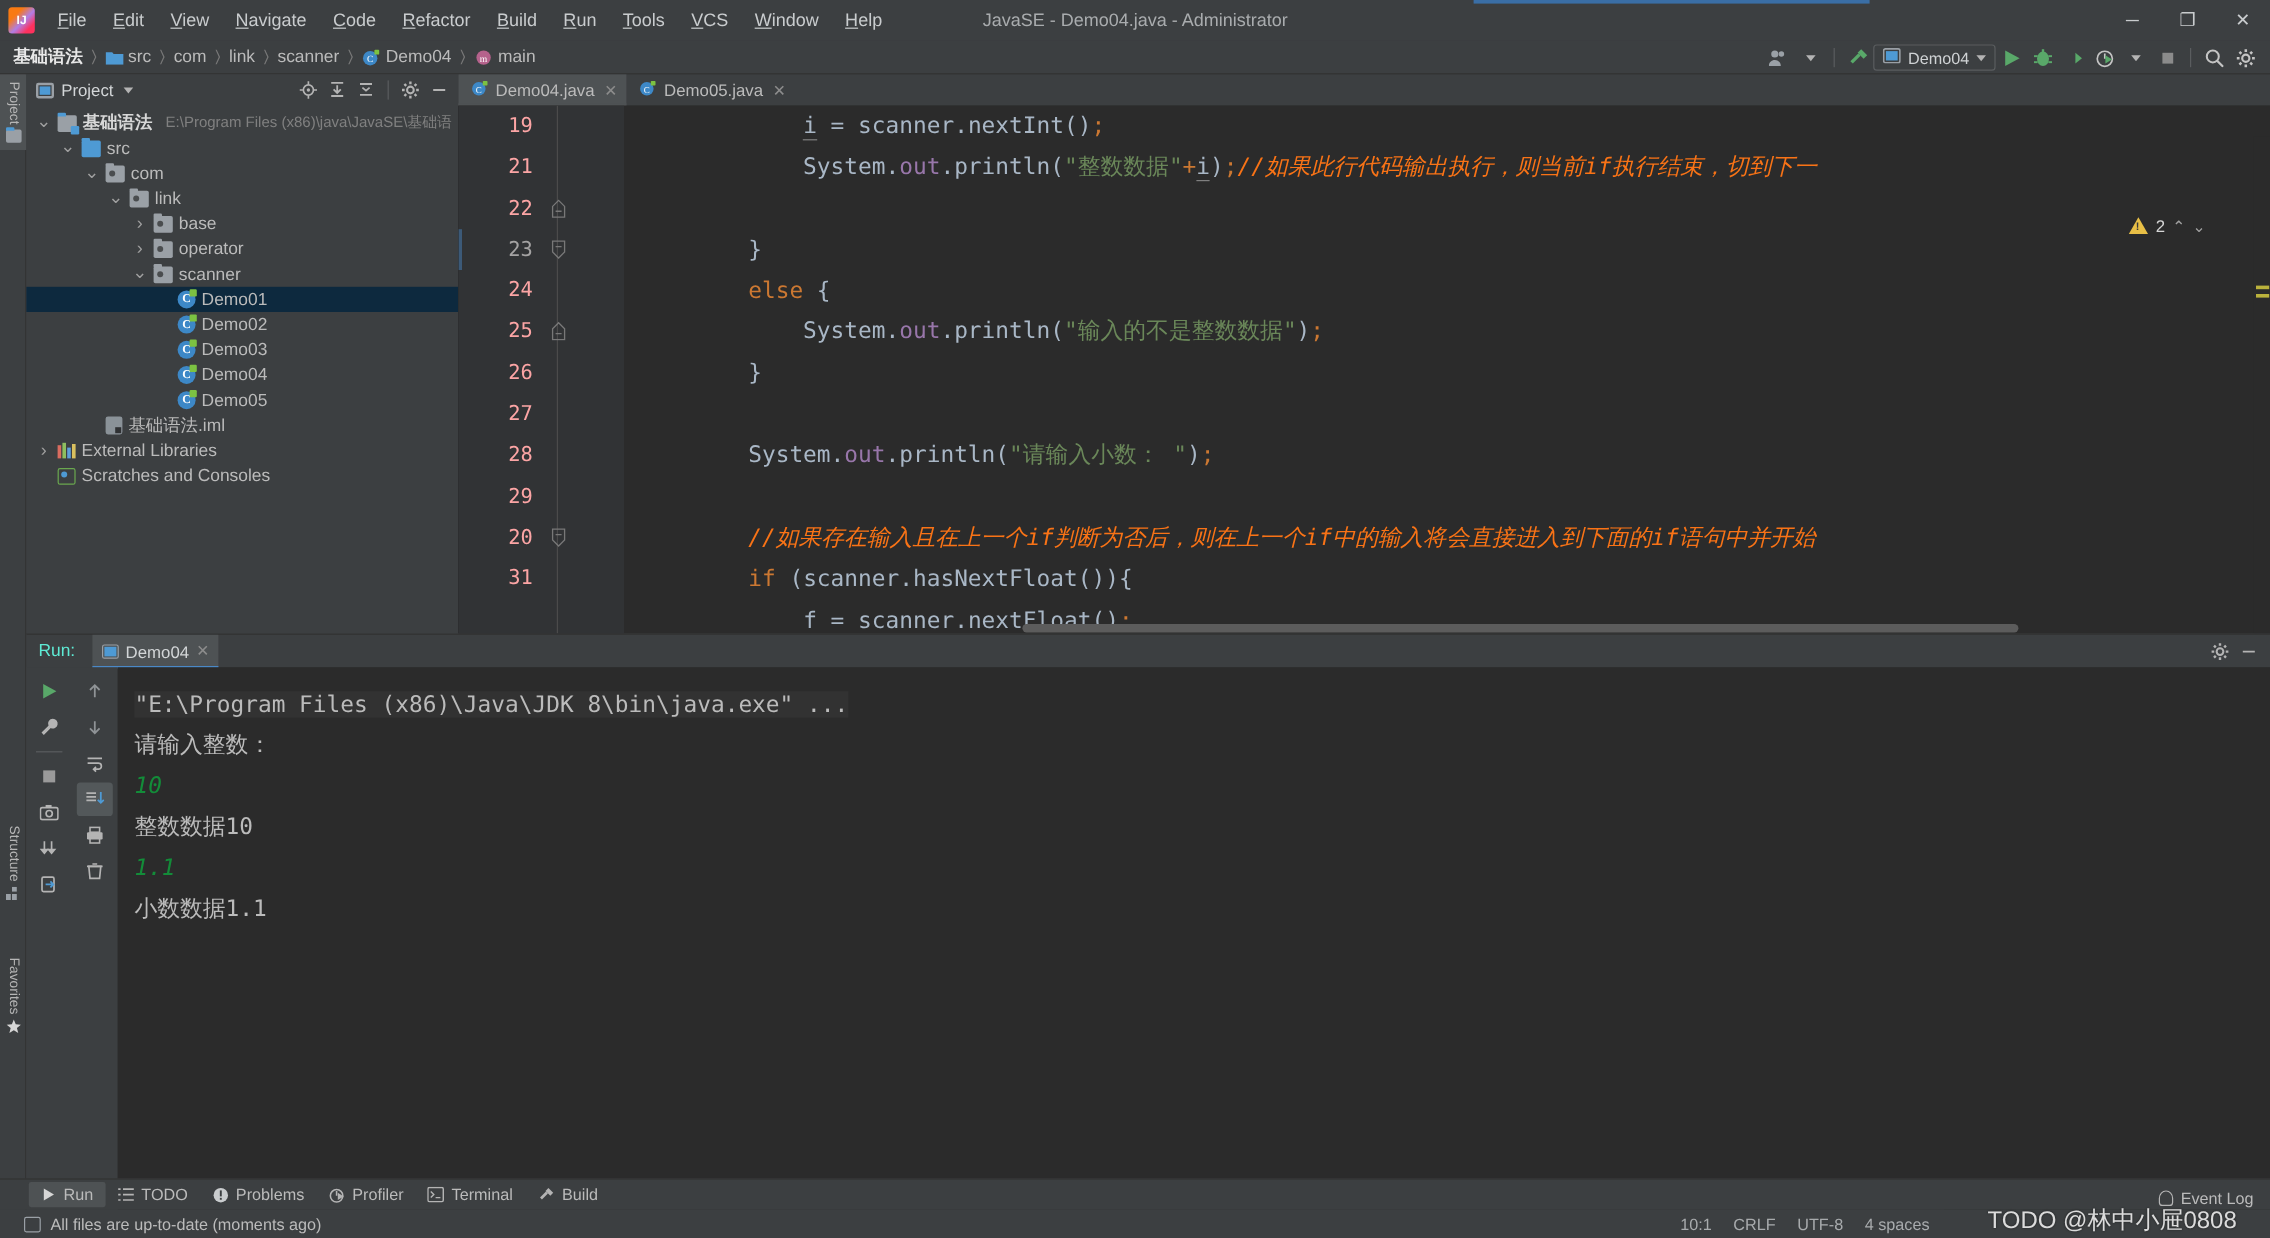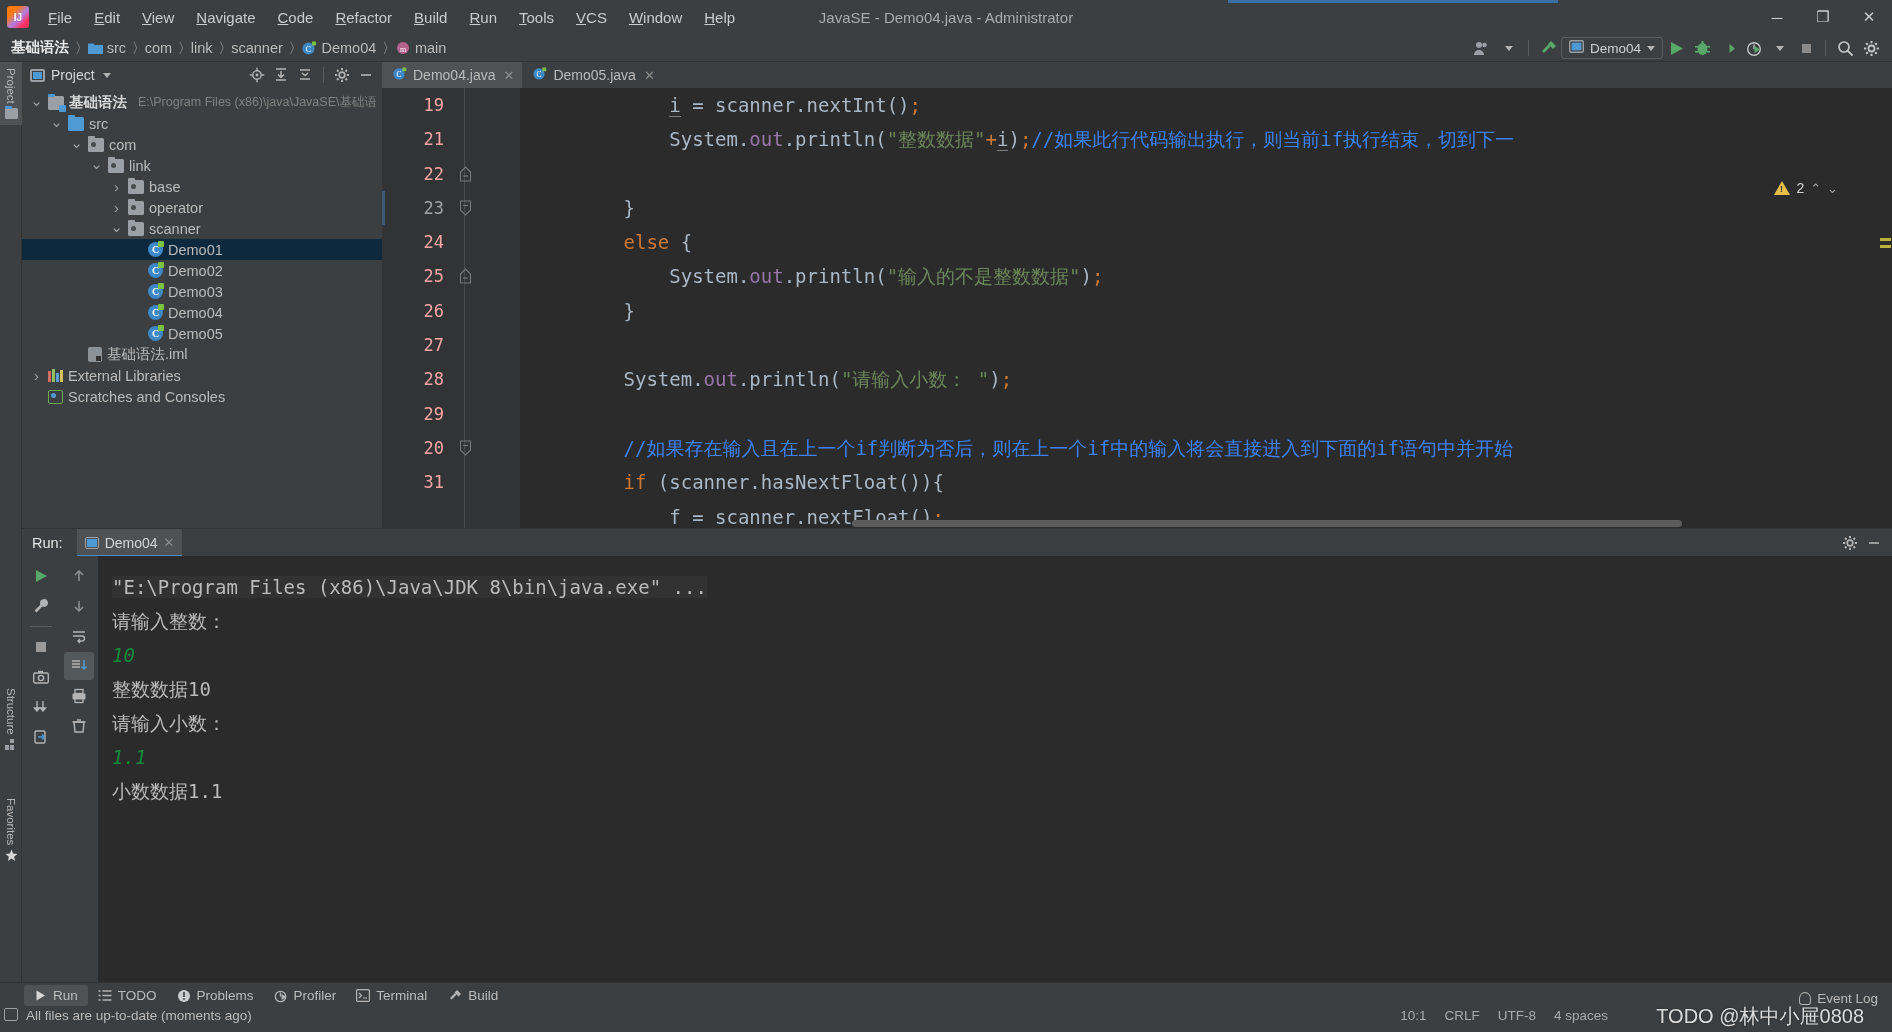--- a/index.html
+++ b/index.html
@@ -156,40 +156,40 @@
     font-family:"DejaVu Sans Mono","Liberation Mono",monospace; font-size:19px;
     white-space:pre; line-height:34.3px; color:#a9b7c6;
   }
   .c-row{height:34.3px;}
   .k  { color:#cc7832; }   
   .s  { color:#6a8759; }   
   .f  { color:#9876aa; }  
   .n  { color:#a9b7c6; }
   .p  { color:#a9b7c6; }
   .sc { color:#cc7832; }   
-  .cm { color:#3b82f6; }
+  .cm { color:#f97316; font-style:italic; }
   .var-u { border-bottom:1px solid #808080; }
 
   .warn-box {
     position:absolute; right:54px; top:92px; display:flex; align-items:center; gap:6px;
     font-size:14px; color:#d6d6d6; z-index:5;
   }
   .warn-tri { width:0;height:0;border-left:8px solid transparent;border-right:8px solid transparent;border-bottom:14px solid #e8bf46; position:relative;}
   .warn-tri::after{content:"!";position:absolute;left:-2.5px;top:3px;font-size:9px;color:#3a3a3a;font-weight:bold;}
   .warn-arrow{ color:#a0a0a0; font-size:13px; cursor:default;}
 
   .marker-track { position:absolute; right:0; top:26px; width:14px; height:440px; background:#2b2b2b; }
   .marker { position:absolute; right:1px; width:11px; height:3px; background:#bbb23c; }
 
   .h-scroll { position:absolute; left:470px; bottom:1px; width:830px; height:7px; background:#5c5c5c; border-radius:4px; }
 
   
   .run-panel { position:absolute; left:22px; top:528px; width:1870px; height:480px; background:#3c3f41; }
   .run-head { height:28px; display:flex; align-items:center; padding-left:10px; border-top:1px solid #323232; }
-  .run-label { font-size:14.5px; color:#e5e5e5; margin-right:14px; }
+  .run-label { font-size:14.5px; color:#5eead4; margin-right:14px; }
   .run-tab {
     display:flex; align-items:center; gap:6px; height:28px; padding:0 8px;
     background:#4e5254; font-size:14px; color:#d2d5d7; position:relative; cursor:default;
   }
   .run-tab::after{content:"";position:absolute;left:0;right:0;bottom:0;height:2px;background:#4a88c7;}
   .run-tab .ri { width:14px;height:12px;border:1.5px solid #9aa0a6;border-radius:2px;position:relative;flex:none;}
   .run-tab .ri::after{content:"";position:absolute;inset:1px;background:#4e9ad4;}
   .run-head-right{ margin-left:auto; display:flex; align-items:center; padding-right:6px; }
 
   .run-body { position:absolute; left:0; top:28px; width:1870px; height:452px; display:flex; }
@@ -221,21 +221,21 @@
     border-top:1px solid #323232;
   }
   .bs-item {
     display:flex; align-items:center; gap:6px; font-size:13.5px; color:#bbbbbb;
     padding:3px 10px; cursor:default;
   }
   .bs-item.active { background:#4e5254; border-radius:2px; }
 
   .statusbar {
     position:absolute; left:0; bottom:0; width:1620px; height:24px;
-    background:#3c3f41; display:flex; align-items:flex-start; padding-left:4px;
+    background:#3c3f41; display:flex; align-items:center; padding-left:20px;
     font-size:13.5px; color:#bbbbbb;
   }
   .sb-ico { width:14px;height:13px;border:1.4px solid #9aa0a6;border-radius:2px;margin-right:8px;flex:none;}
   .sb-right { margin-left:auto; display:flex; align-items:center; gap:18px; padding-right:12px; }
   .sb-cell { cursor:default; color:#a8abad; }
 
   .eventlog {
     position:absolute; right:14px; bottom:26px; display:flex; align-items:center; gap:6px;
     font-size:13.5px; color:#bbbbbb; cursor:default;
   }
@@ -764,21 +764,20 @@
               <path d="M3 4h10l-1 10H4z" fill="none" stroke="#b4b4b4" stroke-width="1.4"></path>
               <path d="M1.5 4h13M6 2h4" stroke="#b4b4b4" stroke-width="1.4"></path>
             </svg>
         </div>
       </div>
       <div class="console" id="console">
           <div class="con-line"><span class="con-cmd">"E:\Program Files (x86)\Java\JDK 8\bin\java.exe" ...</span></div>
           <div class="con-line"><span class="con-out">请输入整数：</span></div>
           <div class="con-line"><span class="con-in">10</span></div>
           <div class="con-line"><span class="con-out">整数数据10</span></div>
-          <div class="con-line"><span class="con-out">请输入小数：</span></div>
           <div class="con-line"><span class="con-in">1.1</span></div>
           <div class="con-line"><span class="con-out">小数数据1.1</span></div>
         </div>
     </div>
   </div>
 
   <div class="bottom-stripe" id="bottom-stripe">
       <div class="bs-item active">
         <span style="display: inline-flex; align-items: center;">
           <svg width="13" height="13" viewBox="0 0 13 13">

